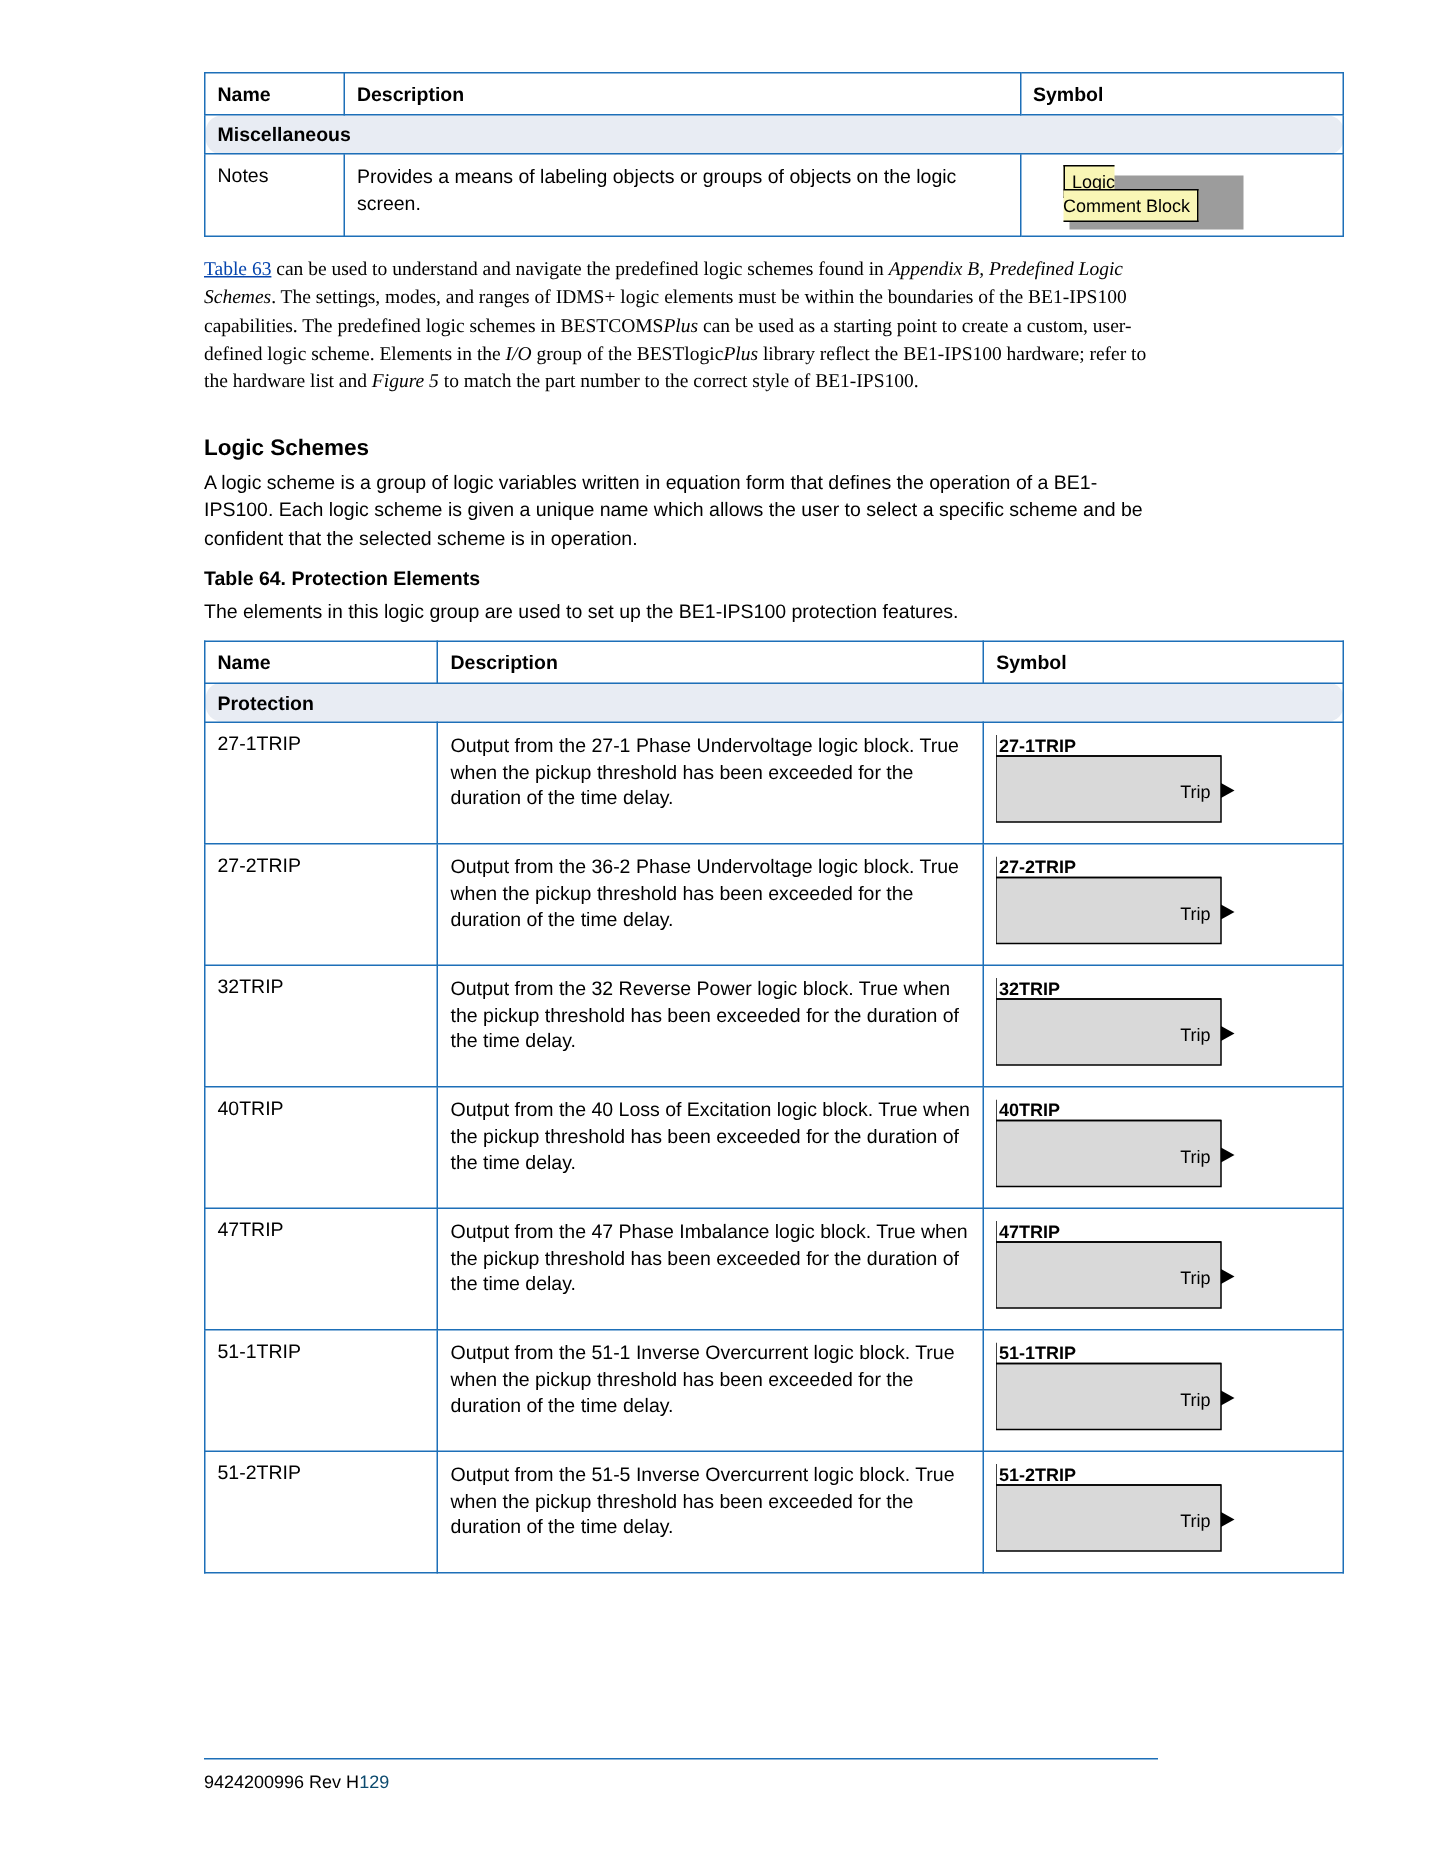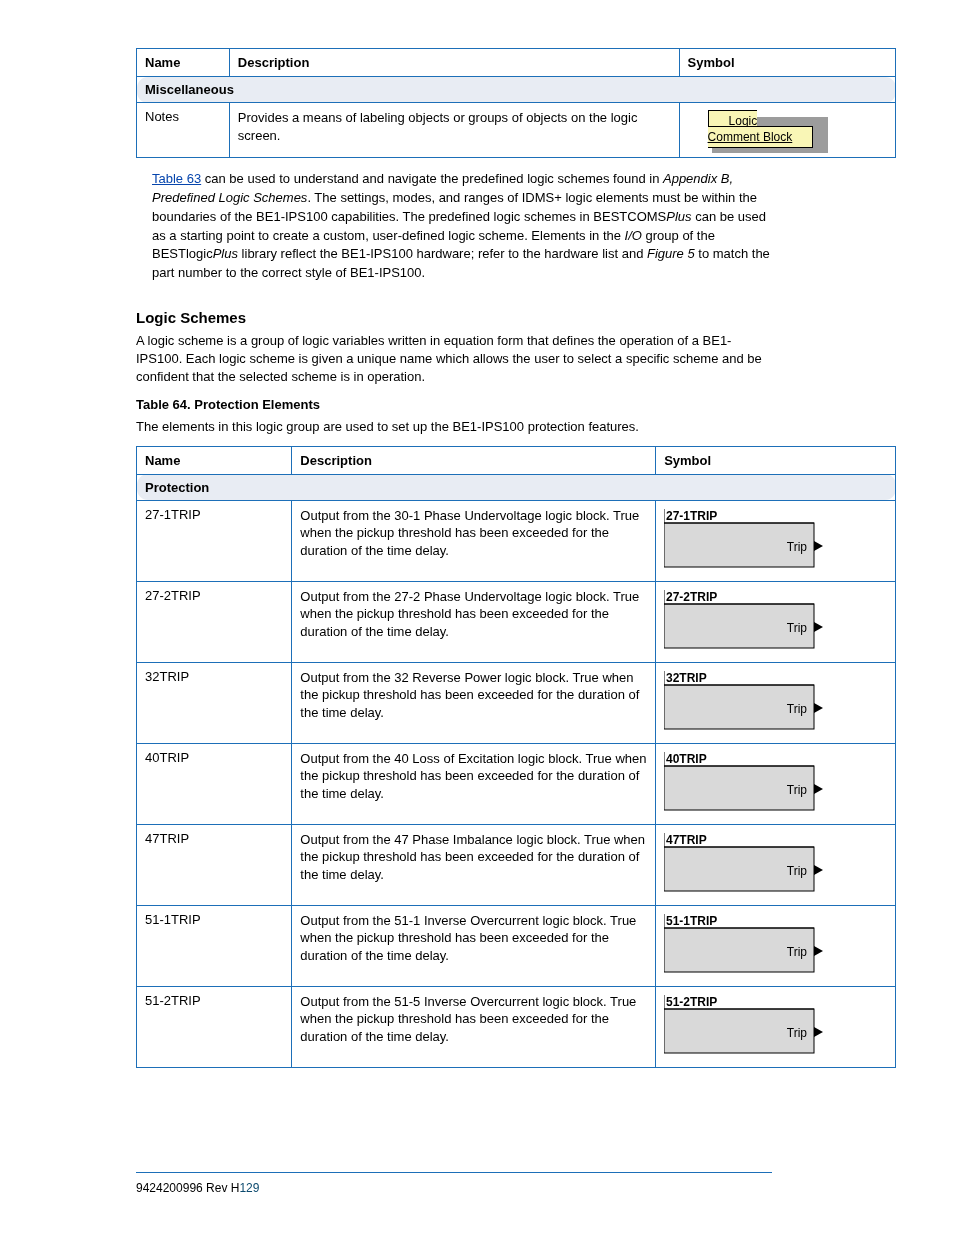--- a/index.html
+++ b/index.html
@@ -73,30 +73,30 @@
     background: #9c9c9c;
   }
   .logic-comment .lc-box {
     position: relative;
     width: 116px; height: 36px;
     background: #f9f6b6;
     border: 1px solid #000;
     box-sizing: border-box;
     font-size: 12px;
     line-height: 1.25;
-    padding: 3px 20px;
+    padding: 3px 5px;
     color: #000;
-    text-decoration: underline;
   }
 
   
   .para {
-    margin: 12px 0 0 16px;
+    margin: 12px 0 0 0;
     line-height: 1.45;
     font-size: 13px;
+    font-family: Liberation Serif, serif;
   }
   .para a.link {
     color: #0645ad;
     text-decoration: underline;
     cursor: pointer;
   }
   .para em {
     font-style: italic;
   }
 
@@ -190,39 +190,39 @@
       <td class="prot-col-sym"><span>Symbol</span></td>
     </tr>
     <tr class="section-row">
       <td colspan="3"><span>Protection</span></td>
     </tr>
 
     </tbody>
       <tbody id="prot-rows">
         <tr class="body-row">
           <td class="name-cell">27-1TRIP</td>
-          <td class="desc-cell">Output from the 30-1 Phase Undervoltage logic block. True when the pickup threshold has been exceeded for the duration of the time delay.</td>
+          <td class="desc-cell">Output from the 27-1 Phase Undervoltage logic block. True when the pickup threshold has been exceeded for the duration of the time delay.</td>
           <td class="sym-cell">
             <div class="trip-block">
   <svg class="trip-svg" width="165" height="62" viewBox="0 0 165 62">
 
     <rect x="0" y="14" width="150" height="44" fill="#d9d9d9" stroke="#000" stroke-width="1"></rect>
     <line x1="0" y1="0" x2="0" y2="14" stroke="#000" stroke-width="1"></line>
     <line x1="0" y1="14" x2="150" y2="14" stroke="#000" stroke-width="1"></line>
     <text x="2" y="11" font-family="Arial" font-size="12" font-weight="700" fill="#000">27-1TRIP</text>
     <text x="143" y="42" font-family="Arial" font-size="12" fill="#000" text-anchor="end">Trip</text>
 
     <polygon points="150,32 150,42 159,37" fill="#000"></polygon>
   </svg>
             </div>
           </td>
         </tr>
         <tr class="body-row">
           <td class="name-cell">27-2TRIP</td>
-          <td class="desc-cell">Output from the 27-2 Phase Undervoltage logic block. True when the pickup threshold has been exceeded for the duration of the time delay.</td>
+          <td class="desc-cell">Output from the 36-2 Phase Undervoltage logic block. True when the pickup threshold has been exceeded for the duration of the time delay.</td>
           <td class="sym-cell">
             <div class="trip-block">
   <svg class="trip-svg" width="165" height="62" viewBox="0 0 165 62">
 
     <rect x="0" y="14" width="150" height="44" fill="#d9d9d9" stroke="#000" stroke-width="1"></rect>
     <line x1="0" y1="0" x2="0" y2="14" stroke="#000" stroke-width="1"></line>
     <line x1="0" y1="14" x2="150" y2="14" stroke="#000" stroke-width="1"></line>
     <text x="2" y="11" font-family="Arial" font-size="12" font-weight="700" fill="#000">27-2TRIP</text>
     <text x="143" y="42" font-family="Arial" font-size="12" fill="#000" text-anchor="end">Trip</text>
 

